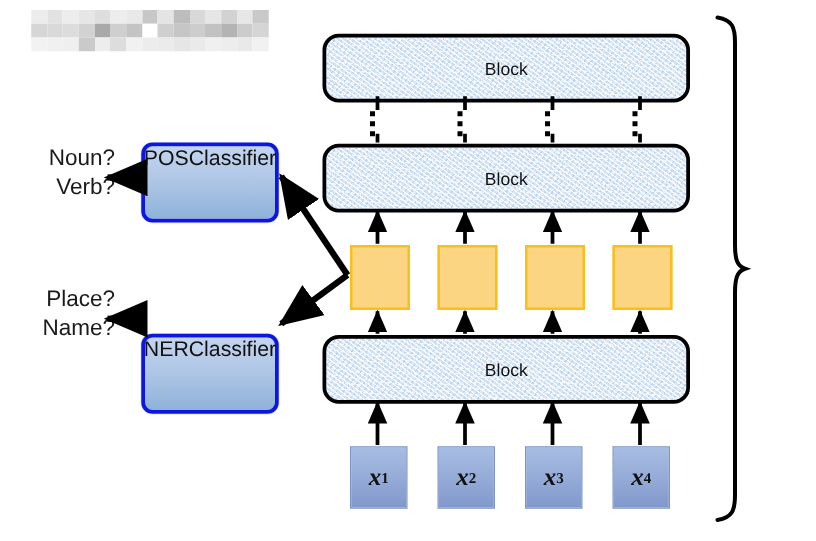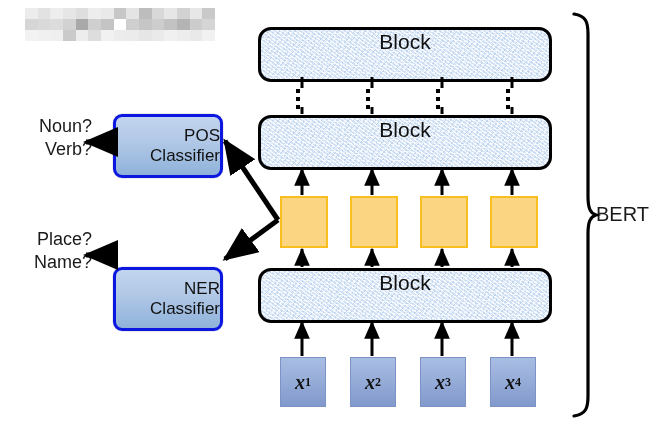--- a/index.html
+++ b/index.html
@@ -29,39 +29,39 @@
     position:absolute;text-align:right;font-size:18px;line-height:1.25;
     white-space:nowrap;
   }
   #pos-label{left:-2px;top:115px;width:94px;}
   #ner-label{left:-2px;top:228px;width:94px;}
 
   
   .clf{
     position:absolute;border:3px solid #0b16e0;border-radius:9px;
     background:linear-gradient(180deg,#c3d5ee 0%,#b0c7e6 45%,#8fb2da 100%);
-    display:flex;flex-direction:column;align-items:flex-end;justify-content:center;
+    display:flex;flex-direction:row;align-items:flex-start;justify-content:center;
     font-size:17px;line-height:1.15;color:#111;
     box-shadow:0 0 0 .5px rgba(0,0,0,.15);
   }
   #pos-clf{left:113px;top:114px;width:104px;height:58px;}
   #ner-clf{left:113px;top:227px;width:104px;height:58px;margin-top:40px;}
   .clf span{display:block;}
 
   
   #note{
     position:absolute;left:42px;top:335px;width:210px;
     font-size:17px;line-height:1.45;
   }
 
   
   .block{
     position:absolute;border:3.5px solid #000;border-radius:13px;
-    display:flex;justify-content:center;
-    font-size:21px;color:#111;
+    display:flex;align-items:center;justify-content:center;
+    font-size:14px;color:#111;
     background-color:#dce8f7;
     background-image:
       repeating-linear-gradient(37deg, rgba(255,255,255,.85) 0 1px, rgba(255,255,255,0) 1px 3px),
       repeating-linear-gradient(-48deg, rgba(168,198,233,.55) 0 1px, rgba(255,255,255,0) 1px 4px),
       repeating-linear-gradient(8deg, rgba(255,255,255,.6) 0 1px, rgba(255,255,255,0) 1px 5px),
       repeating-linear-gradient(96deg, rgba(190,214,240,.5) 0 1px, rgba(255,255,255,0) 1px 3px);
   }
   #block-top{left:258px;top:27px;width:288px;height:49px;}
   #block-mid{left:258px;top:115px;width:288px;height:49px;}
   #block-bot{left:258px;top:268px;width:288px;height:49px;}
@@ -218,21 +218,20 @@
       <div class="token" style="left: 420px;">
         <span>x</span>
         <sup>3</sup>
       </div>
       <div class="token" style="left: 490px;">
         <span>x</span>
         <sup>4</sup>
       </div>
     </div>
 
-  <div id="bert">BERT</div>
 
   <svg id="arrows" viewBox="0 0 653 433">
     <defs>
       <marker id="ah" markerWidth="8" markerHeight="8" refX="6.4" refY="3" orient="auto">
         <path d="M0,0 L7,3 L0,6 z" fill="#000"></path>
       </marker>
       <marker id="ahb" markerWidth="7" markerHeight="7" refX="5.6" refY="2.6" orient="auto">
         <path d="M0,0 L6,2.6 L0,5.2 z" fill="#000"></path>
       </marker>
     </defs>

